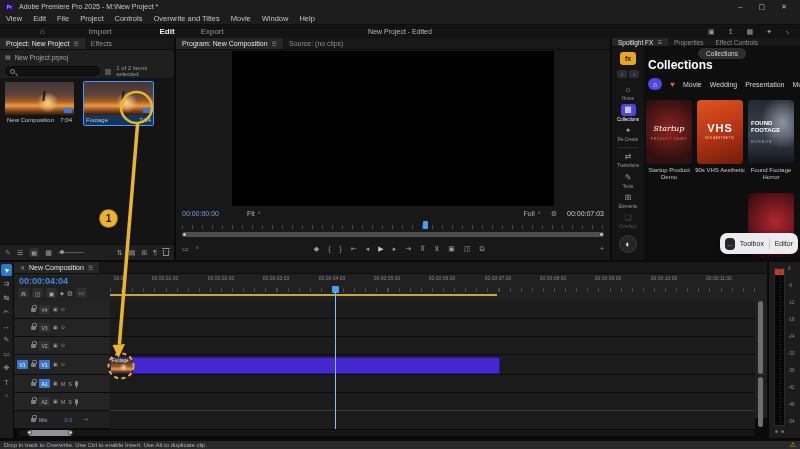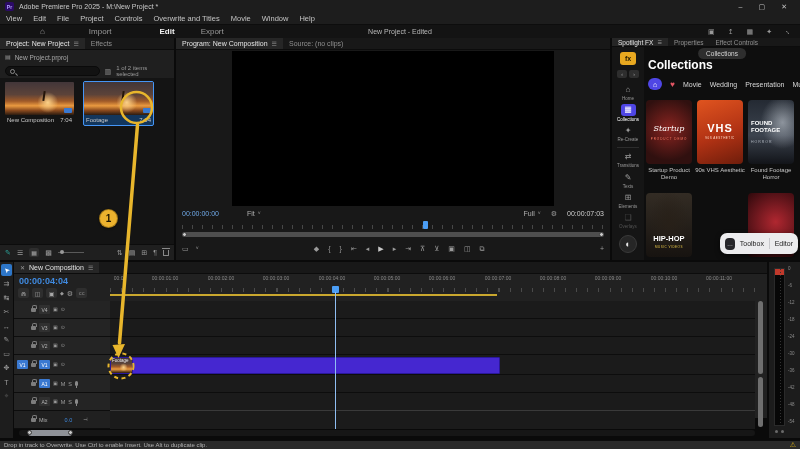--- a/index.html
+++ b/index.html
@@ -314,25 +314,20 @@
       </div>
       <div class="card" style="left:104px;top:53px;background:radial-gradient(ellipse at 75% 35%,rgba(215,222,230,.55),transparent 45%),
            linear-gradient(180deg,#242a33,#3c434e 55%,#121419)">
         <div style="position:absolute;left:3px;top:32%;color:#fff;font-size:6px;font-weight:bold;line-height:1.05;width:30px">FOUND FOOTAGE</div>
         <div style="position:absolute;left:3px;top:62%;color:#aeb4bd;font-size:3.5px;letter-spacing:1px">HORROR</div>
       </div>
       <div class="card-label" style="left:0;top:120px">Startup Product Demo</div>
       <div class="card-label" style="left:51px;top:120px">90s VHS Aesthetic</div>
       <div class="card-label" style="left:102px;top:120px">Found Footage Horror</div>
 
-      <div class="card" style="left:2px;top:146px;background:radial-gradient(ellipse at 50% 45%,rgba(40,32,24,.9),transparent 60%),
-           linear-gradient(180deg,#332c24,#171310)">
-        <div style="position:absolute;left:0;right:0;top:64%;text-align:center;color:#fff;font-size:7.5px;font-weight:bold">HIP-HOP</div>
-        <div style="position:absolute;left:0;right:0;top:82%;text-align:center;color:#e8c84a;font-size:3px;letter-spacing:.5px">MUSIC VIDEOS</div>
-      </div>
       <div class="card" style="left:104px;top:146px;background:radial-gradient(circle at 60% 45%,#b02730,#4a0f14 70%,#1d0506)"></div>
 
       <div class="abs flex" style="left:76px;top:186px;width:78px;height:21px;background:#ececee;border-radius:7px;
         box-shadow:0 2px 5px rgba(0,0,0,.6);gap:5px;padding:0 5px">
         <span style="width:12px;height:12px;background:#26262a;border-radius:4px;color:#fff;font-size:6px;text-align:center;
           line-height:12px">…</span>
         <span style="font-size:7px;color:#222">Toolbox</span>
         <span style="width:1px;height:11px;background:#c9c9cd"></span>
         <span style="font-size:7px;color:#222">Editor</span>
       </div>

